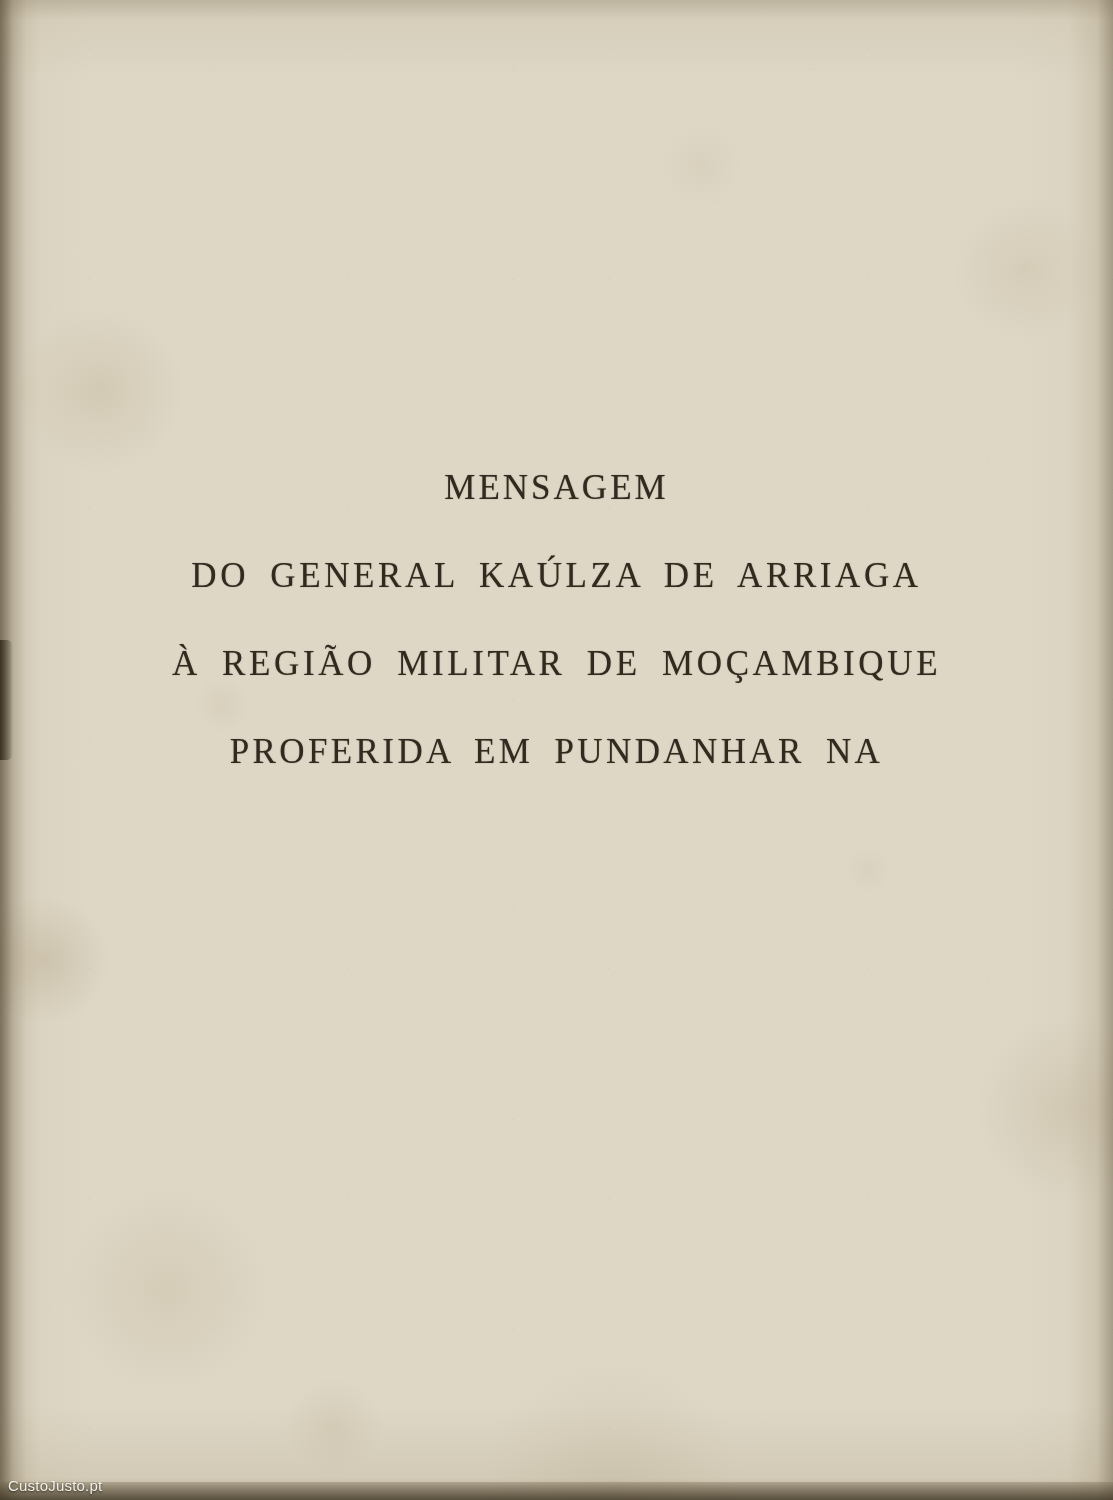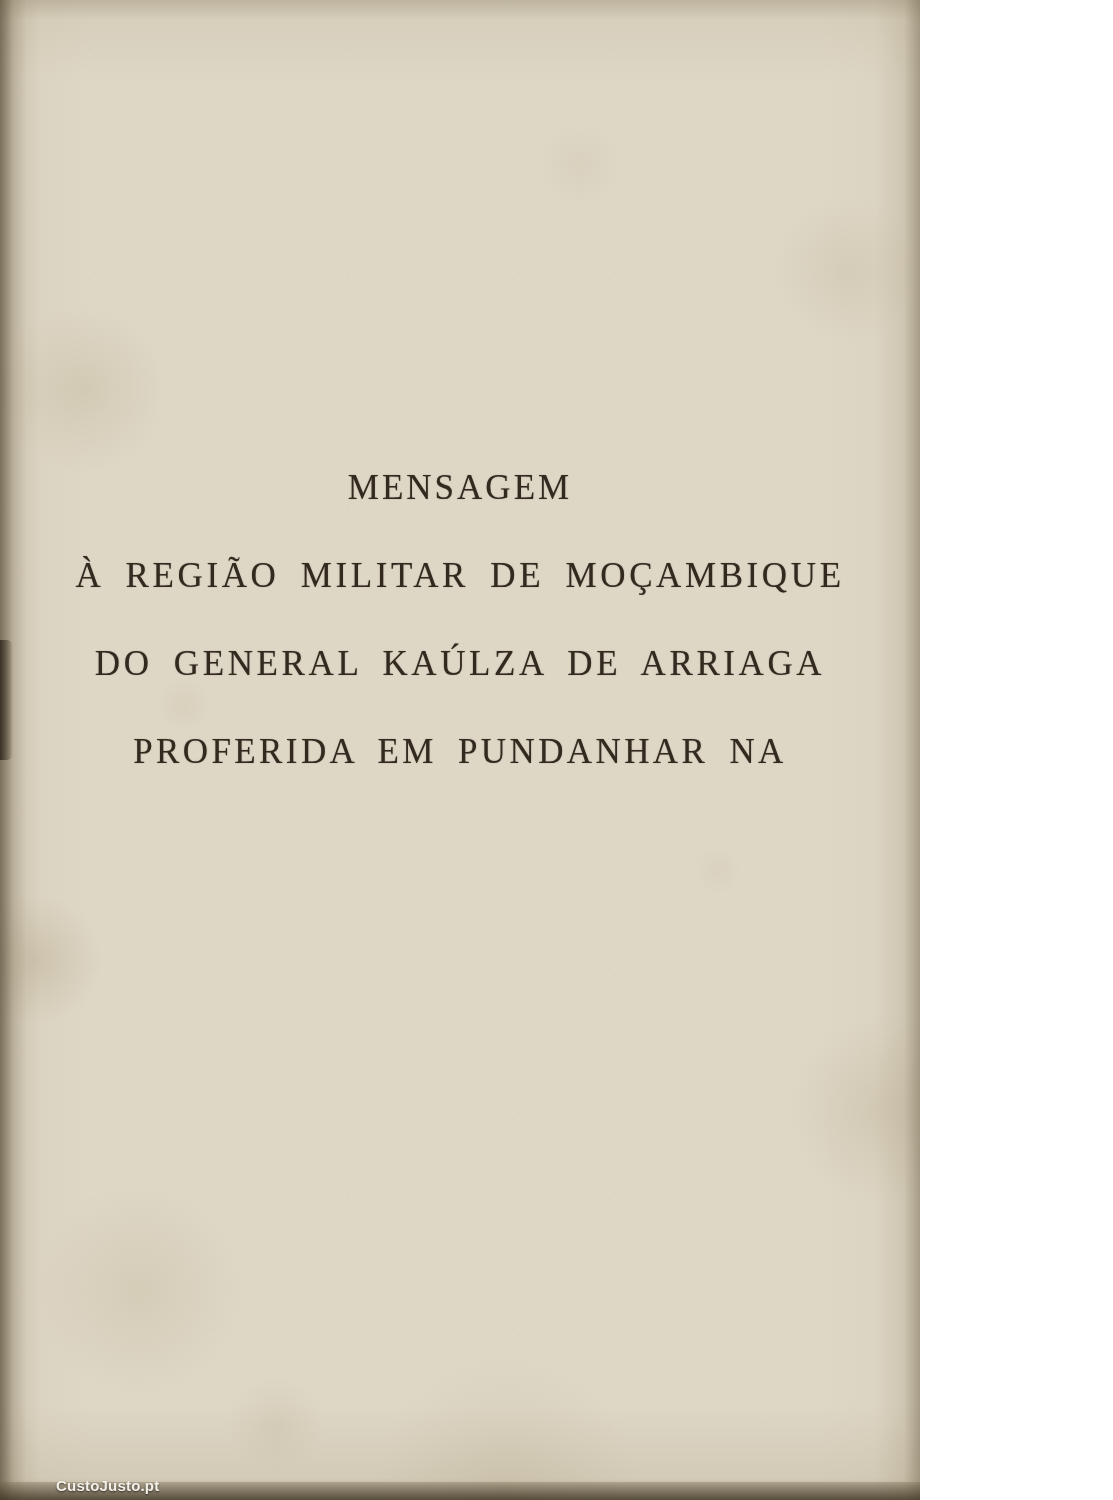--- a/index.html
+++ b/index.html
@@ -9,21 +9,21 @@
   }
   body {
     width: 1113px;
     height: 1500px;
     overflow: hidden;
     font-family: "Liberation Serif", serif;
   }
 
   #page {
     position: relative;
-    width: 920px;
+    width: 1113px;
     height: 1500px;
     background: #ded7c6;
     overflow: hidden;
   }
 
   
   #paper {
     position: absolute;
     inset: 0;
     background:
@@ -171,43 +171,42 @@
     word-spacing: 9px;
   }
 
   
   #watermark {
     position: absolute;
     left: 8px;
     bottom: 6px;
     font-family: "Liberation Sans", sans-serif;
     font-size: 15px;
-    font-weight: 700;
+    font-weight: 400;
     color: #f3f0e9;
     letter-spacing: 0.2px;
     text-shadow: 0 1px 2px rgba(0,0,0,0.6);
     white-space: nowrap;
-    margin-left: 48px;
   }
 </style>
 </head>
 <body>
 
 <div id="page">
 
   <div id="paper"></div>
   <div id="stains"></div>
   <div id="grain"></div>
   <div id="edges"></div>
   <div id="spine"></div>
   <div id="spine-notch"></div>
   <div id="bottom-band"></div>
 
   <div id="title-block">
     <span class="title-line line-1">MENSAGEM</span>
+    <span class="title-line line-2">DO GENERAL KAÚLZA DE ARRIAGA</span>
     <span class="title-line line-3">À REGIÃO MILITAR DE MOÇAMBIQUE</span>
-    <span class="title-line line-2">DO GENERAL KAÚLZA DE ARRIAGA</span>
     <span class="title-line line-4">PROFERIDA EM PUNDANHAR NA</span>
   </div>
 
   <div id="watermark">CustoJusto.pt</div>
 
 </div>
 
 </body></html>

